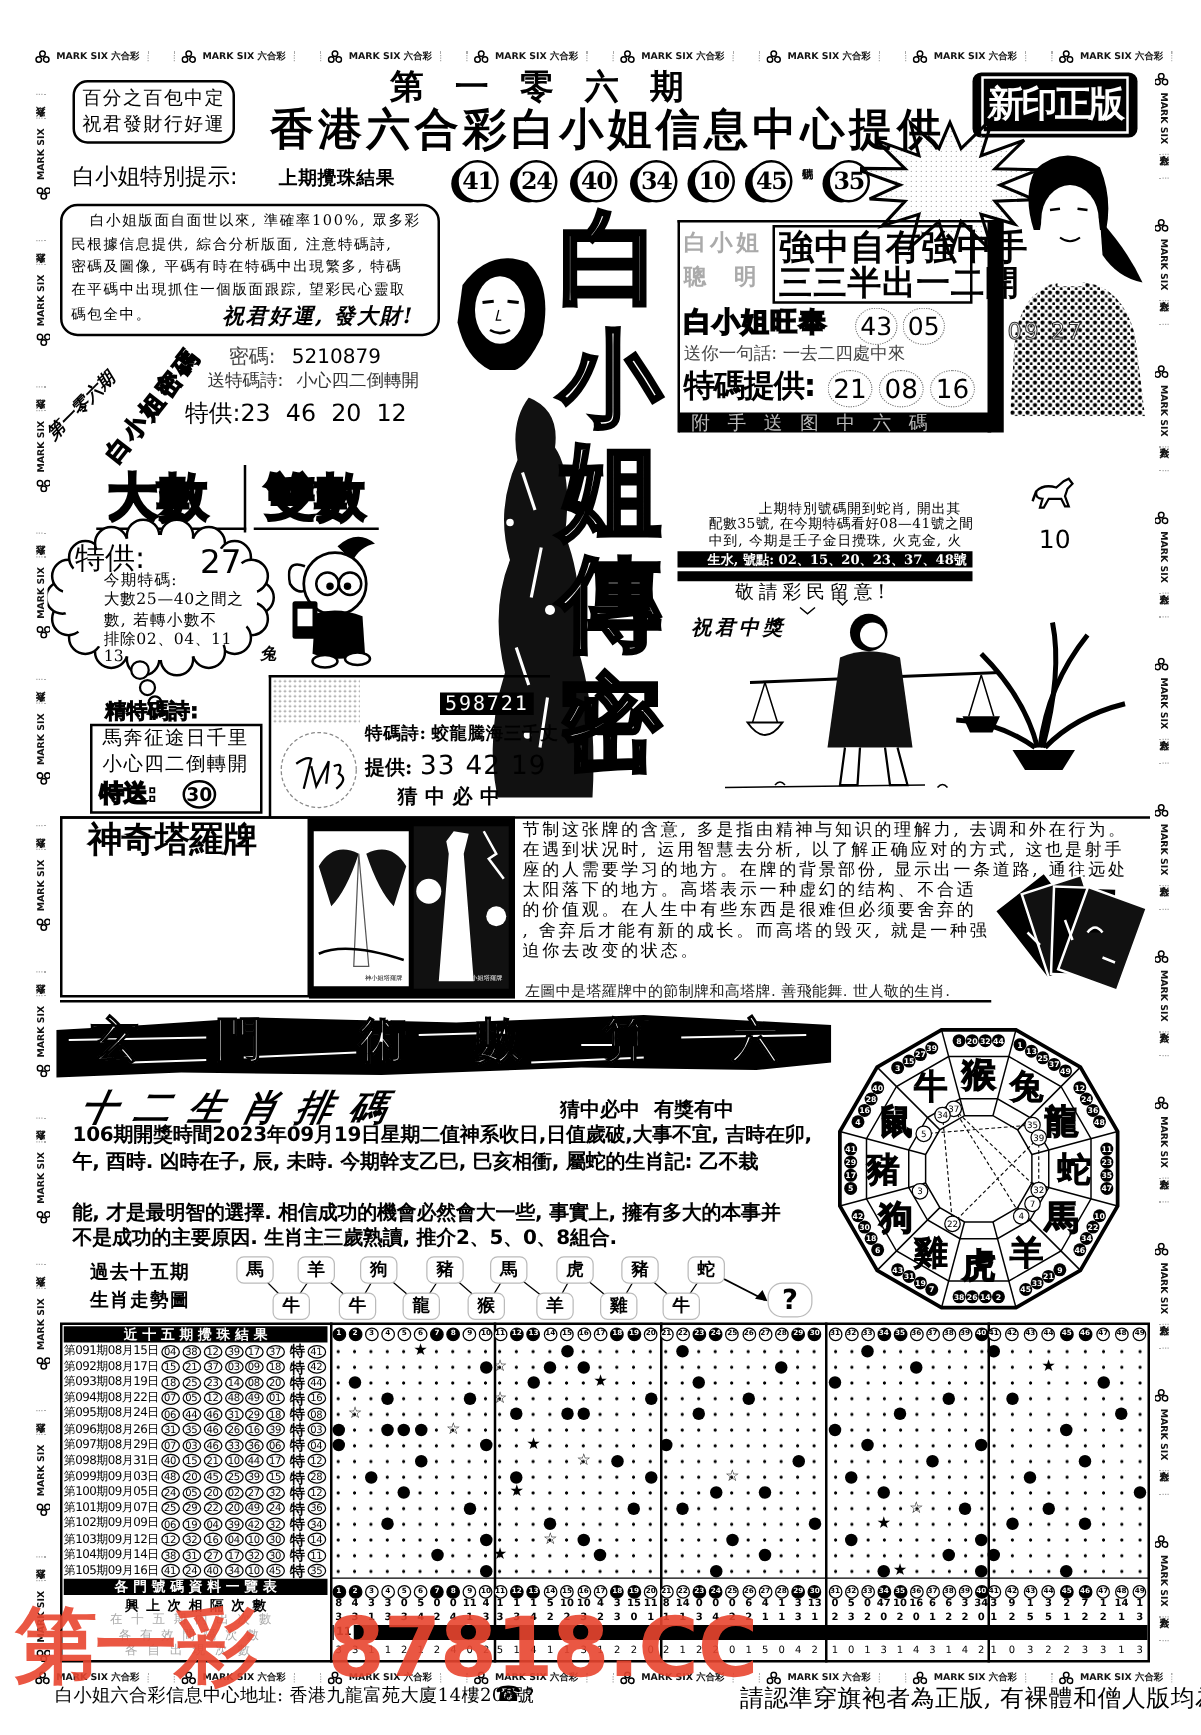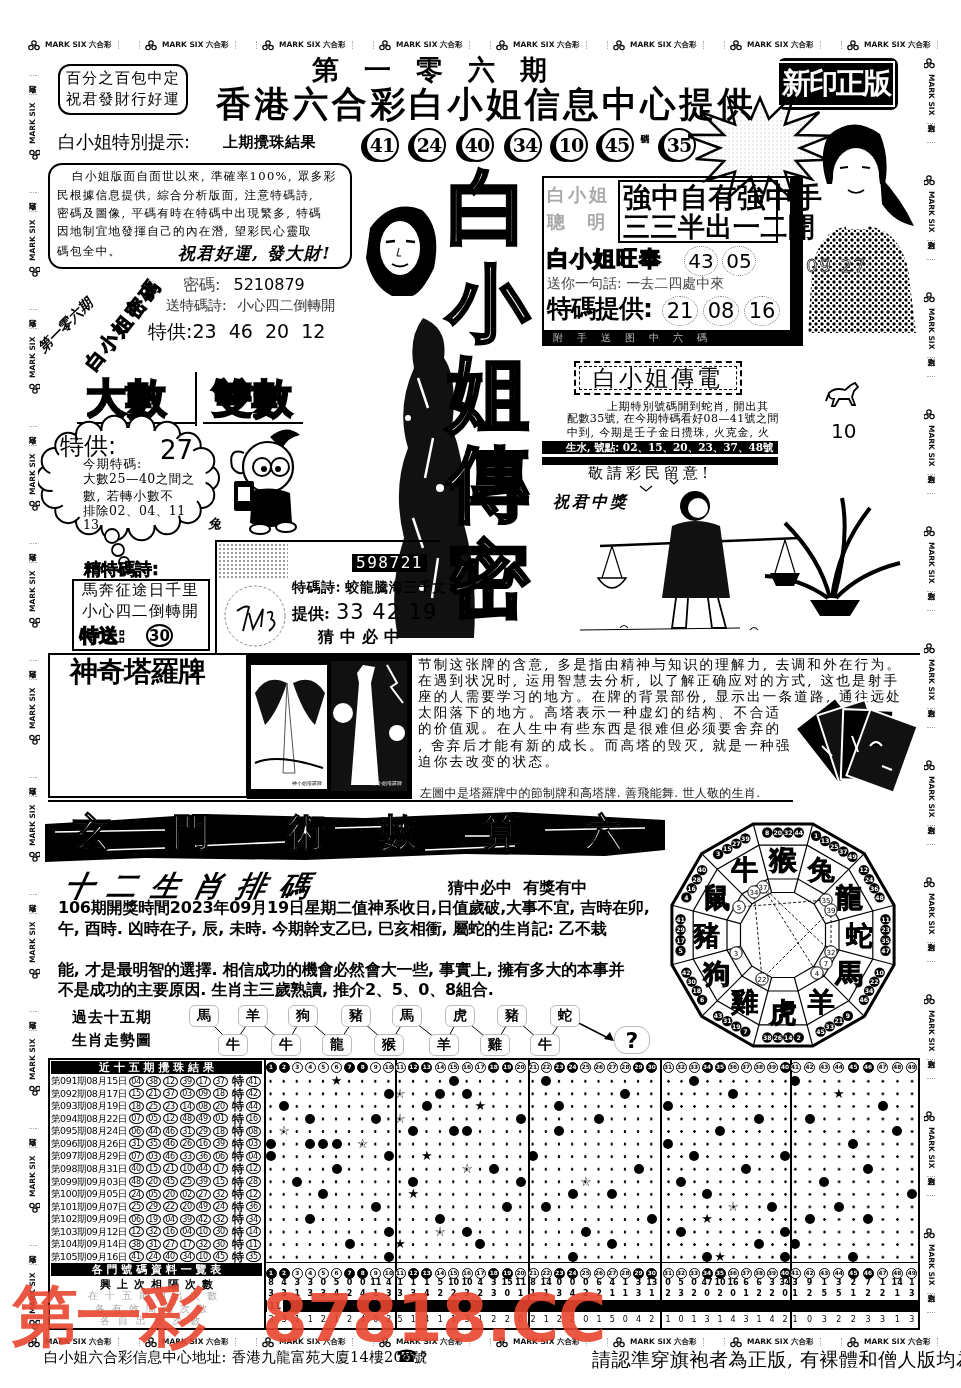--- a/index.html
+++ b/index.html
@@ -472,21 +472,21 @@
       </div>
     </div>
 
   <div class="abs" style="left:58px;top:64px;width:130px;height:51px;border:2px solid #000;border-radius:12px"></div>
   <div class="t promo" style="left:66px;top:71px">百分之百包中定</div>
   <div class="t promo" style="left:66px;top:92px">祝君發財行好運</div>
 
   <div class="t serif bold" style="left:312px;top:56px;font-size:27px;letter-spacing:25px">第一零六期</div>
   <div class="t serif bold" style="left:216px;top:86px;font-size:35px;letter-spacing:3.6px">香港六合彩白小姐信息中心提供</div>
 
-  <div class="abs" style="left:778px;top:58px;width:120px;height:52px;background:#000;border-radius:7px;display:flex;align-items:center;justify-content:flex-start">
+  <div class="abs" style="left:778px;top:58px;width:132px;height:52px;background:#000;border-radius:7px;display:flex;align-items:center;justify-content:center">
     <span class="sans" style="color:#fff;font-weight:900;font-size:29px;letter-spacing:-2px;background:#000;padding:2px 4px;outline:2px solid #fff;outline-offset:-1px">新印正版</span>
   </div>
 
   <div class="t sans" style="left:58px;top:133px;font-size:18px">白小姐特別提示:</div>
   <div class="t sans bold" style="left:223px;top:135px;font-size:15px;letter-spacing:.5px">上期攪珠結果</div>
 
   <div class="ball" style="left:365px;top:128px">41</div>
   <div class="ball" style="left:412px;top:128px">24</div>
   <div class="ball" style="left:460px;top:128px">40</div>
   <div class="ball" style="left:508px;top:128px">34</div>
@@ -519,21 +519,21 @@
     <ellipse cx="66" cy="58" rx="23" ry="28" fill="#fff"></ellipse>
     <path d="M50,50 l8,-1 M72,49 l8,1" stroke="#000" stroke-width="2.2"></path>
     <path d="M58,72 Q66,78 74,72" stroke="#000" stroke-width="1.6" fill="none"></path>
   </svg>
   <div class="t sans" style="left:806px;top:257px;font-size:18px;color:#eee;-webkit-text-stroke:.8px #333;letter-spacing:2px">09 27</div>
 
   <div class="abs" style="left:48px;top:163px;width:304px;height:106px;border:2px solid #000;border-radius:14px"></div>
   <div class="t serif" style="left:72px;top:171px;font-size:11.6px;letter-spacing:1.3px">白小姐版面自面世以來, 準確率100%, 眾多彩</div>
   <div class="t serif" style="left:57px;top:190px;font-size:11.6px;letter-spacing:1.3px">民根據信息提供, 綜合分析版面, 注意特碼詩,</div>
   <div class="t serif" style="left:57px;top:208px;font-size:11.6px;letter-spacing:1.3px">密碼及圖像, 平碼有時在特碼中出現繁多, 特碼</div>
-  <div class="t serif" style="left:57px;top:226px;font-size:11.6px;letter-spacing:1.3px">因地制宜地發揮自己的內在潛, 望彩民心靈取</div>
+  <div class="t serif" style="left:57px;top:226px;font-size:11.6px;letter-spacing:1.3px">在平碼中出現抓住一個版面跟踪, 望彩民心靈取</div>
   <div class="t serif" style="left:57px;top:246px;font-size:11.6px;letter-spacing:1.3px">碼包全中。</div>
   <div class="t serif bold" style="left:178px;top:245px;font-size:17px;font-style:italic;letter-spacing:1.5px">祝君好運, 發大財!</div>
 
   <svg class="abs" style="left:352px;top:198px" width="92" height="100">
     <path d="M18,30 Q40,0 70,12 Q90,30 82,70 Q70,95 60,98 L40,98 Q20,88 14,60 Z" fill="#000"></path>
     <ellipse cx="48" cy="50" rx="20" ry="27" fill="#fff"></ellipse>
     <path d="M34,44 l9,-1 M54,43 l9,1" stroke="#000" stroke-width="2.5"></path>
     <path d="M47,50 l-2,8 l4,0" stroke="#000" stroke-width="1" fill="none"></path>
     <path d="M40,66 Q48,71 56,66" stroke="#000" stroke-width="2" fill="none"></path>
   </svg>
@@ -574,26 +574,23 @@
   <div class="t sans bold" style="left:623px;top:213px;font-size:27px;letter-spacing:.5px">三三半出一二開</div>
   <div class="t serif bold" style="left:547px;top:247px;font-size:22px;color:#fff;-webkit-text-stroke:1.3px #000;letter-spacing:1px">白小姐旺奉</div>
   <div class="dotted-circle" style="left:684px;top:246px;width:34px;height:30px;font-size:20px">43</div>
   <div class="dotted-circle" style="left:722px;top:246px;width:34px;height:30px;font-size:20px">05</div>
   <div class="t sans" style="left:547px;top:276px;font-size:14px;color:#444">送你一句話: 一去二四處中來</div>
   <div class="t sans" style="left:547px;top:296px;font-size:25px;font-weight:900;letter-spacing:-1px">特碼提供:</div>
   <div class="dotted-circle" style="left:662px;top:296px;width:36px;height:30px;font-size:21px">21</div>
   <div class="dotted-circle" style="left:703px;top:296px;width:36px;height:30px;font-size:21px">08</div>
   <div class="dotted-circle" style="left:744px;top:296px;width:36px;height:30px;font-size:21px">16</div>
   <div class="abs" style="left:543px;top:330px;width:250px;height:16px;background:#000;display:flex;align-items:center;padding-left:10px">
-    <span class="sans" style="color:#bbb;font-size:10px;letter-spacing:14px;white-space:nowrap">附手送图中六碼</span>
+    <span class="sans" style="color:#bbb;font-size:15px;letter-spacing:14px;white-space:nowrap">附手送图中六碼</span>
   </div>
 
-  <div class="abs" style="left:574px;top:361px;width:168px;height:34px;border:2px dashed #000;outline:1px dashed #000;outline-offset:-6px;display:flex;align-items:center;justify-content:center">
-    <span class="serif" style="font-size:23px;letter-spacing:3px">白小姐傳電</span>
-  </div>
   <div class="t serif" style="left:607px;top:401px;font-size:11px;letter-spacing:.8px">上期特別號碼開到蛇肖, 開出其</div>
   <div class="t serif" style="left:567px;top:413px;font-size:11px;letter-spacing:.4px">配數35號, 在今期特碼看好08—41號之間</div>
   <div class="t serif" style="left:567px;top:427px;font-size:11px;letter-spacing:.8px">中到, 今期是壬子金日攪珠, 火克金, 火</div>
   <div class="abs" style="left:542px;top:441px;width:236px;height:13px;background:#000;display:flex;align-items:center;padding-left:24px">
     <span class="serif bold" style="color:#fff;font-size:10.5px;white-space:nowrap">生水, 號點: 02、15、20、23、37、48號</span>
   </div>
   <div class="abs" style="left:542px;top:457px;width:236px;height:8px;background:#000"></div>
   <div class="t serif" style="left:588px;top:466px;font-size:15px;letter-spacing:4px">敬請彩民留意!</div>
   <div class="t serif bold" style="left:553px;top:494px;font-size:16px;font-style:italic;letter-spacing:3px">祝君中獎</div>
   <svg class="abs" style="left:825px;top:381px" width="36" height="28" viewBox="0 0 36 28">

